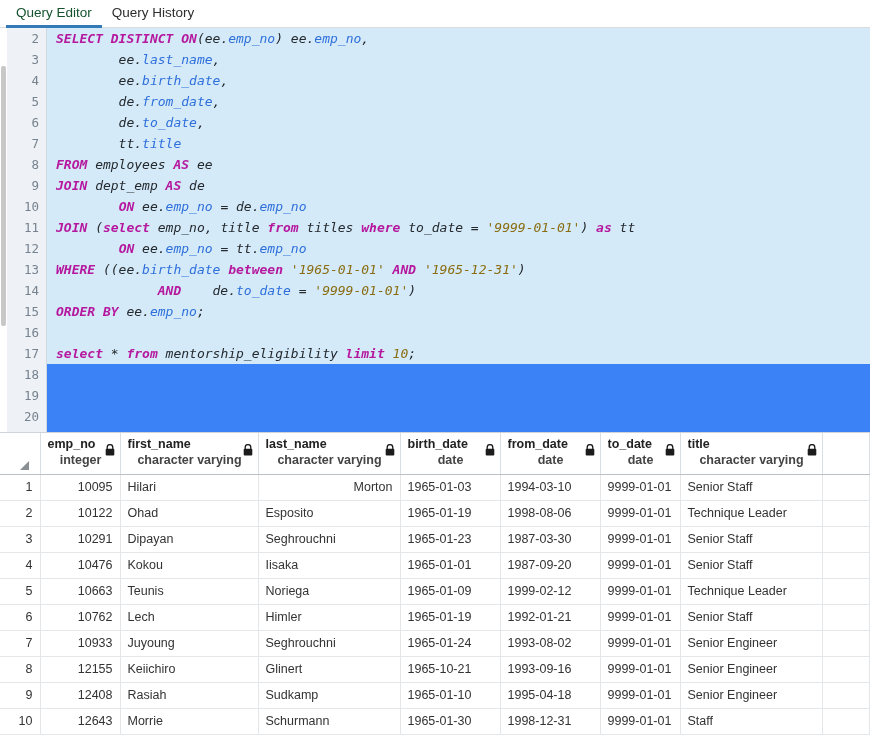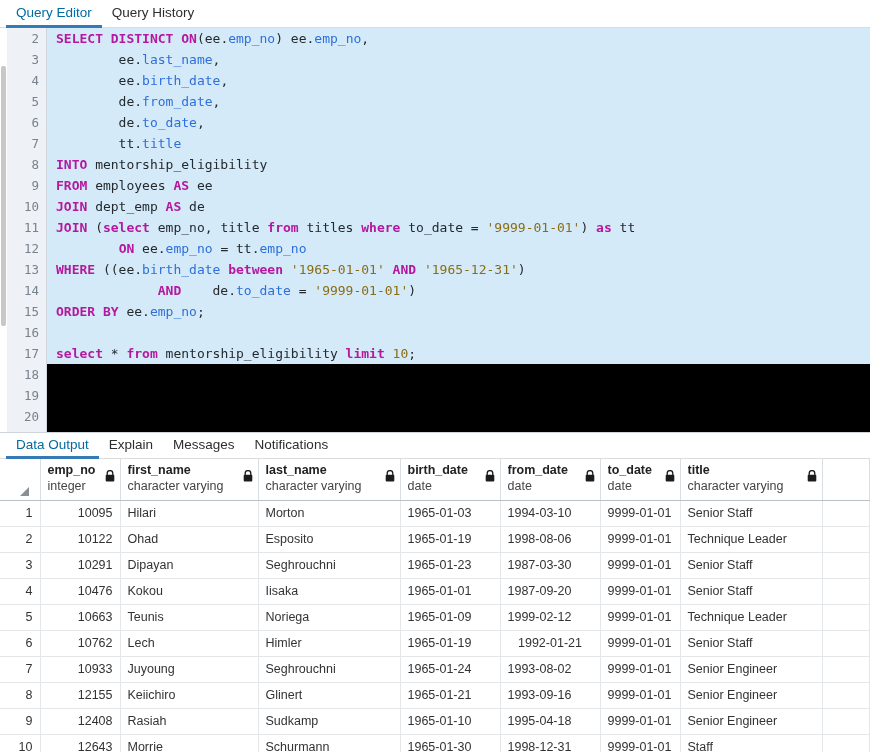--- a/index.html
+++ b/index.html
@@ -23,21 +23,21 @@
   .tab {
     display: flex; align-items: center;
     padding: 0 10px;
     font-size: 13.5px;
     color: #2e2e2e;
     cursor: default;
     border-bottom: 3px solid transparent;
     margin-bottom: -1px;
   }
   .tab.active {
-    color: #0369a1;
+    color: #14532d;
     border-bottom-color: #337ab7;
     text-align: center;
   }
 
   
   .editor-wrap {
     position: relative;
     height: 404px;
     display: flex;
     background: #ffffff;
@@ -68,22 +68,23 @@
     font-size: 12.5px;
     line-height: 21px;
     height: 21px;
     color: #76838f;
     padding-right: 7px;
     display: block;
   }
   .code {
     flex: 1 1 auto;
     position: relative;
-    background: #000000;
-    overflow: hidden;
+    background: #3b82f6;
+    overflow: hidden;
+    font-style: italic;
   }
   .code .line {
     font-family: "DejaVu Sans Mono", monospace;
     font-size: 13px;
     line-height: 21px;
     height: 21px;
     white-space: pre;
     color: #24292e;
     padding-left: 9px;
   }
@@ -138,27 +139,28 @@
   th .hname {
     font-weight: bold;
     font-size: 12.5px;
     color: #222;
     display: block;
     line-height: 16px;
     white-space: nowrap;
     overflow: hidden;
   }
   th .htype {
-    font-weight: normal;
+    font-weight: bold;
     font-size: 12.5px;
     color: #444;
     display: block;
     line-height: 16px;
     white-space: nowrap;
     overflow: hidden;
+    text-align: center;
   }
   th .lock {
     position: absolute;
     right: 5px; top: 11px;
     width: 10px; height: 11px;
     color: #1c1c1c;
     font-size: 11px;
     line-height: 11px;
   }
   th.rownum-h {
@@ -236,41 +238,35 @@
       <span class="ln">19</span>
       <span class="ln">20</span>
     </div>
   <div class="code" id="code">
       <div class="line sel"><span class="kw">SELECT</span><span class="pl"> </span><span class="kw">DISTINCT</span><span class="pl"> </span><span class="kw">ON</span><span class="pl">(ee.</span><span class="id">emp_no</span><span class="pl">) ee.</span><span class="id">emp_no</span><span class="pl">,</span></div>
       <div class="line sel"><span class="pl">        ee.</span><span class="id">last_name</span><span class="pl">,</span></div>
       <div class="line sel"><span class="pl">        ee.</span><span class="id">birth_date</span><span class="pl">,</span></div>
       <div class="line sel"><span class="pl">        de.</span><span class="id">from_date</span><span class="pl">,</span></div>
       <div class="line sel"><span class="pl">        de.</span><span class="id">to_date</span><span class="pl">,</span></div>
       <div class="line sel"><span class="pl">        tt.</span><span class="id">title</span></div>
-      <div class="line sel"><span class="kw">INTO</span><span class="pl"> mentorship_eligibility</span></div>
       <div class="line sel"><span class="kw">FROM</span><span class="pl"> employees </span><span class="kw">AS</span><span class="pl"> ee</span></div>
       <div class="line sel"><span class="kw">JOIN</span><span class="pl"> dept_emp </span><span class="kw">AS</span><span class="pl"> de</span></div>
+      <div class="line sel"><span class="pl">        </span><span class="kw">ON</span><span class="pl"> ee.</span><span class="id">emp_no</span><span class="pl"> = de.</span><span class="id">emp_no</span></div>
       <div class="line sel"><span class="kw">JOIN</span><span class="pl"> (</span><span class="kw">select</span><span class="pl"> emp_no, title </span><span class="kw">from</span><span class="pl"> titles </span><span class="kw">where</span><span class="pl"> to_date = </span><span class="str">'9999-01-01'</span><span class="pl">) </span><span class="kw">as</span><span class="pl"> tt</span></div>
       <div class="line sel"><span class="pl">        </span><span class="kw">ON</span><span class="pl"> ee.</span><span class="id">emp_no</span><span class="pl"> = tt.</span><span class="id">emp_no</span></div>
       <div class="line sel"><span class="kw">WHERE</span><span class="pl"> ((ee.</span><span class="id">birth_date</span><span class="pl"> </span><span class="kw">between</span><span class="pl"> </span><span class="str">'1965-01-01'</span><span class="pl"> </span><span class="kw">AND</span><span class="pl"> </span><span class="str">'1965-12-31'</span><span class="pl">)</span></div>
       <div class="line sel"><span class="pl">             </span><span class="kw">AND</span><span class="pl">    de.</span><span class="id">to_date</span><span class="pl"> = </span><span class="str">'9999-01-01'</span><span class="pl">)</span></div>
       <div class="line sel"><span class="kw">ORDER BY</span><span class="pl"> ee.</span><span class="id">emp_no</span><span class="pl">;</span></div>
       <div class="line sel">&nbsp;</div>
       <div class="line sel"><span class="kw">select</span><span class="pl"> * </span><span class="kw">from</span><span class="pl"> mentorship_eligibility </span><span class="kw">limit</span><span class="pl"> </span><span class="num">10</span><span class="pl">;</span></div>
       <div class="line">&nbsp;</div>
     </div>
 </div>
 
 <div class="results">
-  <div class="res-tabs">
-    <div class="tab active">Data Output</div>
-    <div class="tab">Explain</div>
-    <div class="tab">Messages</div>
-    <div class="tab">Notifications</div>
-  </div>
   <div class="grid">
     <table class="gridtbl">
       <thead>
           <tr id="head-row">
             <th class="rownum-h">
               <span class="corner"></span>
             </th>
             <th style="width: 80px;">
               <span class="hname">emp_no</span>
               <span class="htype">integer</span>
@@ -328,21 +324,21 @@
                 </svg></span>
             </th>
             <th class="filler-h"></th>
           </tr>
         </thead>
       <tbody id="body-rows">
           <tr>
             <td class="rownum">1</td>
             <td class="numcell" style="width: 80px;">10095</td>
             <td style="width: 138px; margin-left: 15px;">Hilari</td>
-            <td style="width: 142px;">Morton</td>
+            <td style="width: 142px; text-align: right;">Morton</td>
             <td style="width: 100px;">1965-01-03</td>
             <td style="width: 100px;">1994-03-10</td>
             <td style="width: 80px;">9999-01-01</td>
             <td style="width: 142px;">Senior Staff</td>
             <td class="filler"></td>
           </tr>
           <tr>
             <td class="rownum">2</td>
             <td class="numcell" style="width: 80px;">10122</td>
             <td style="width: 138px;">Ohad</td>
@@ -385,42 +381,42 @@
             <td style="width: 80px;">9999-01-01</td>
             <td style="width: 142px;">Technique Leader</td>
             <td class="filler"></td>
           </tr>
           <tr>
             <td class="rownum">6</td>
             <td class="numcell" style="width: 80px;">10762</td>
             <td style="width: 138px;">Lech</td>
             <td style="width: 142px;">Himler</td>
             <td style="width: 100px;">1965-01-19</td>
-            <td style="width: 100px; text-align: center;">1992-01-21</td>
+            <td style="width: 100px;">1992-01-21</td>
             <td style="width: 80px;">9999-01-01</td>
             <td style="width: 142px;">Senior Staff</td>
             <td class="filler"></td>
           </tr>
           <tr>
             <td class="rownum">7</td>
             <td class="numcell" style="width: 80px;">10933</td>
             <td style="width: 138px;">Juyoung</td>
             <td style="width: 142px;">Seghrouchni</td>
             <td style="width: 100px;">1965-01-24</td>
             <td style="width: 100px;">1993-08-02</td>
             <td style="width: 80px;">9999-01-01</td>
             <td style="width: 142px;">Senior Engineer</td>
             <td class="filler"></td>
           </tr>
           <tr>
             <td class="rownum">8</td>
             <td class="numcell" style="width: 80px;">12155</td>
             <td style="width: 138px;">Keiichiro</td>
             <td style="width: 142px;">Glinert</td>
-            <td style="width: 100px;">1965-01-21</td>
+            <td style="width: 100px;">1965-10-21</td>
             <td style="width: 100px;">1993-09-16</td>
             <td style="width: 80px;">9999-01-01</td>
             <td style="width: 142px;">Senior Engineer</td>
             <td class="filler"></td>
           </tr>
           <tr>
             <td class="rownum">9</td>
             <td class="numcell" style="width: 80px;">12408</td>
             <td style="width: 138px;">Rasiah</td>
             <td style="width: 142px;">Sudkamp</td>

